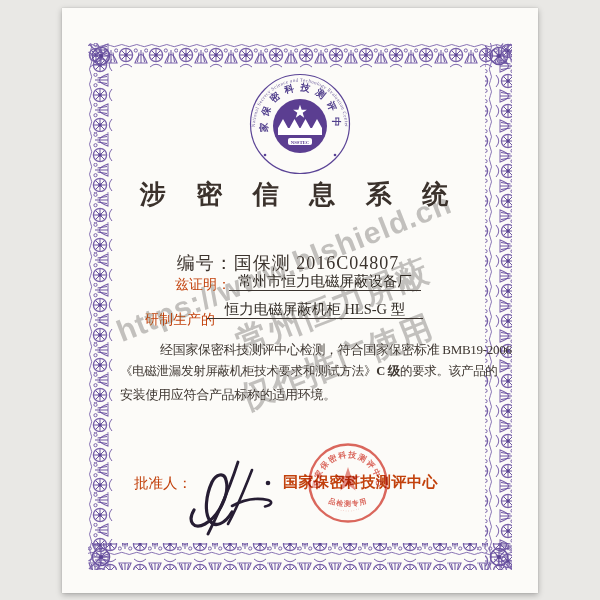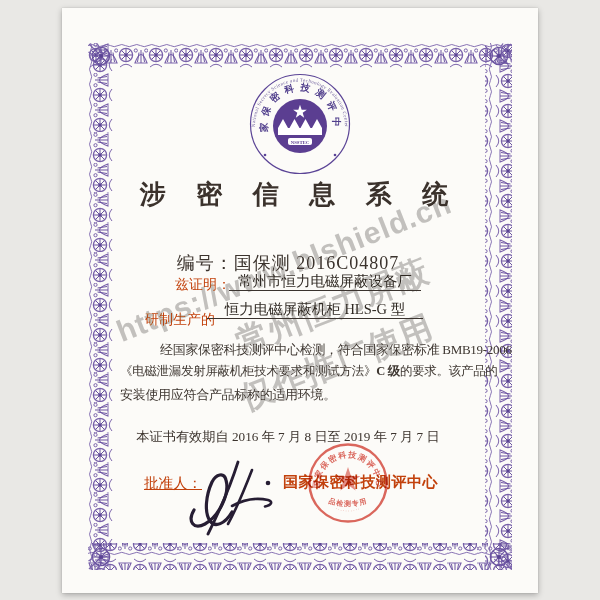--- a/index.html
+++ b/index.html
@@ -113,23 +113,22 @@
   <div class="label" style="left:175px;top:276px;">兹证明：</div>
   <div class="uline" style="left:229px;top:272px;width:192px;height:18px;">常州市恒力电磁屏蔽设备厂</div>
 
   <div class="label" style="left:145px;top:311px;">研制生产的</div>
   <div class="uline" style="left:207px;top:300px;width:216px;height:18px;">恒力电磁屏蔽机柜 HLS-G 型</div>
 
   <div class="para" style="left:150px;top:341px;margin-left:10px;">经国家保密科技测评中心检测，符合国家保密标准 BMB19-2006</div>
   <div class="para" style="left:120px;top:386px;">安装使用应符合产品标称的适用环境。</div>
   <div class="para" style="left:120px;top:363px;font-size:12.5px;"><span>《电磁泄漏发射屏蔽机柜技术要求和测试方法》</span><b>C 级</b><span>的要求。该产品的</span></div>
 
-  <div class="ctr" style="top:428px;font-size:13.2px;">本证书有效期自 2016 年 7 月 8 日至 2019 年 7 月 7 日</div>
 
-  <div class="label" style="left:144px;top:474px;font-size:14.5px;text-decoration:underline;">批准人：</div>
+  <div class="label" style="left:134px;top:474px;font-size:14.5px;">批准人：</div>
   <div class="label" style="left:283px;top:473px;font-size:15px;font-weight:600;letter-spacing:.5px;">国家保密科技测评中心</div>
 
   <svg class="abs" style="left:180px;top:450px;" width="105" height="90" viewBox="0 0 105 90">
     <g fill="none" stroke="#261d33" stroke-linecap="round">
       <path stroke-width="3.2" d="M14,60 C7,72 14,80 25,74 C39,66 50,44 46,30 C44,22 36,24 32,32 C26,45 24,62 30,71 C35,78 45,74 52,62"></path>
       <path stroke-width="2.8" d="M58,12 C51,34 39,62 28,84"></path>
       <path stroke-width="2.6" d="M72,20 C65,38 57,58 48,74"></path>
       <path stroke-width="2.6" d="M52,56 C63,50 75,47 88,50 C93,51.5 92,55 85,56.5"></path>
       <circle cx="88" cy="33" r="2.3" fill="#261d33" stroke="none"></circle>
     </g>

